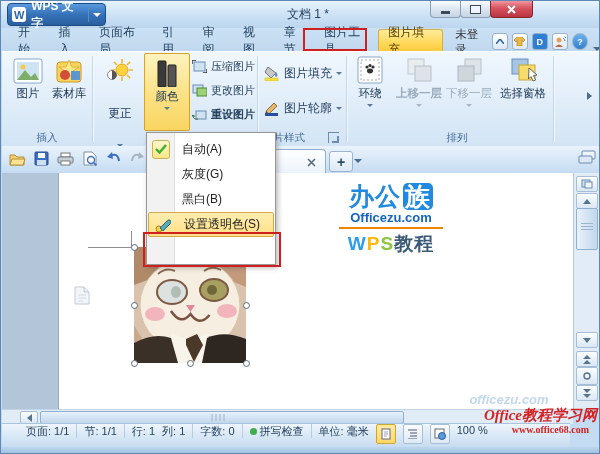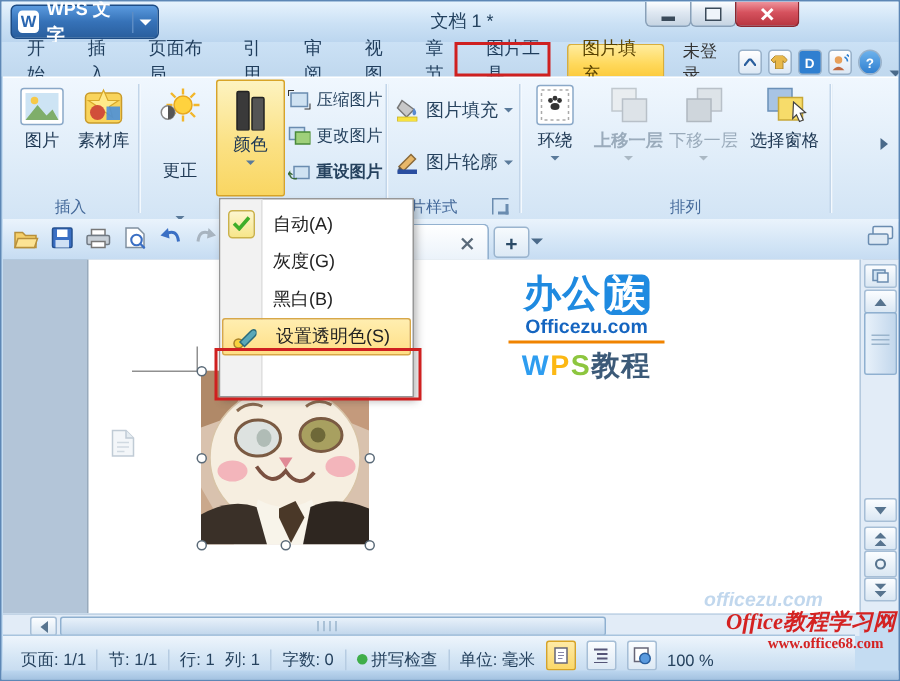--- a/index.html
+++ b/index.html
@@ -73,23 +73,23 @@
     background:linear-gradient(#fbfdff,#dae7f3);display:flex;align-items:center;justify-content:center;}
   .tri-up{width:0;height:0;border-left:4px solid transparent;border-right:4px solid transparent;border-bottom:5px solid #57748f;}
   .tri-dn{width:0;height:0;border-left:4px solid transparent;border-right:4px solid transparent;border-top:5px solid #57748f;}
   .vthumb{position:absolute;left:2px;top:35px;width:20px;height:40px;border:1px solid #8fb0d0;border-radius:2px;
     background:linear-gradient(90deg,#e8f1fa,#c2d7ec);}
   .grip{display:block;height:1px;background:#9ab4cc;margin:2px 4px 0 4px;}
   .hscroll{left:1px;top:408px;width:571px;height:14px;background:#e2ecf7;border-top:1px solid #c2d4e6;}
   .hthumb{position:absolute;left:38px;top:1px;width:362px;height:11px;border:1px solid #8fb0d0;border-radius:2px;
     background:linear-gradient(#e8f1fa,#c2d7ec);}
   
-  .statusbar{left:1px;top:422px;width:568px;height:24px;display:flex;align-items:flex-end;gap:7px;
+  .statusbar{left:1px;top:422px;width:568px;height:24px;display:flex;align-items:flex-start;gap:7px;
     background:linear-gradient(#eef5fc,#d5e6f5 60%,#c8dcf0);border-top:1px solid #a8c4de;
-    font-size:11px;color:#26425e;padding-left:12px;box-sizing:border-box;}
+    font-size:11px;color:#26425e;padding-left:24px;box-sizing:border-box;}
   .ssep{width:1px;height:14px;background:#b6cce2;}
   .viewbtn{width:18px;height:18px;border:1px solid #a6bed6;border-radius:2px;background:linear-gradient(#fbfdff,#dde9f4);
     display:flex;align-items:center;justify-content:center;}
   .viewbtn.on{background:linear-gradient(#ffeaa6,#fbd868);border-color:#d8a427;}
   .bottomframe{left:0;top:446px;width:600px;height:8px;background:linear-gradient(#bcd6ef,#9cbcdc);}
   
   .menu{left:145px;top:131px;width:130px;height:133px;background:#fff;border:1px solid #979797;
     box-shadow:2px 3px 5px rgba(60,60,60,.35);z-index:50;padding-top:4px;box-sizing:border-box;}
   .menugutter{position:absolute;left:0;top:0;bottom:0;width:27px;background:#f2f2f2;border-right:1px solid #e0e0e0;}
   .mitem{position:relative;height:25px;display:flex;align-items:center;font-size:12px;color:#222;padding-left:35px;box-sizing:border-box;}

